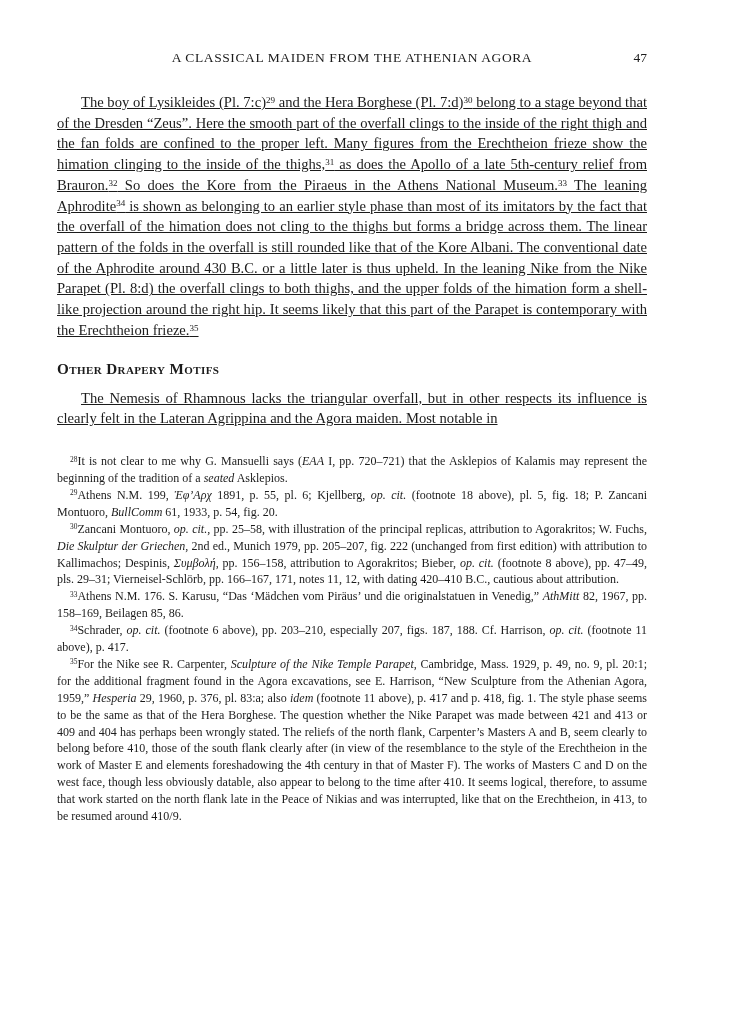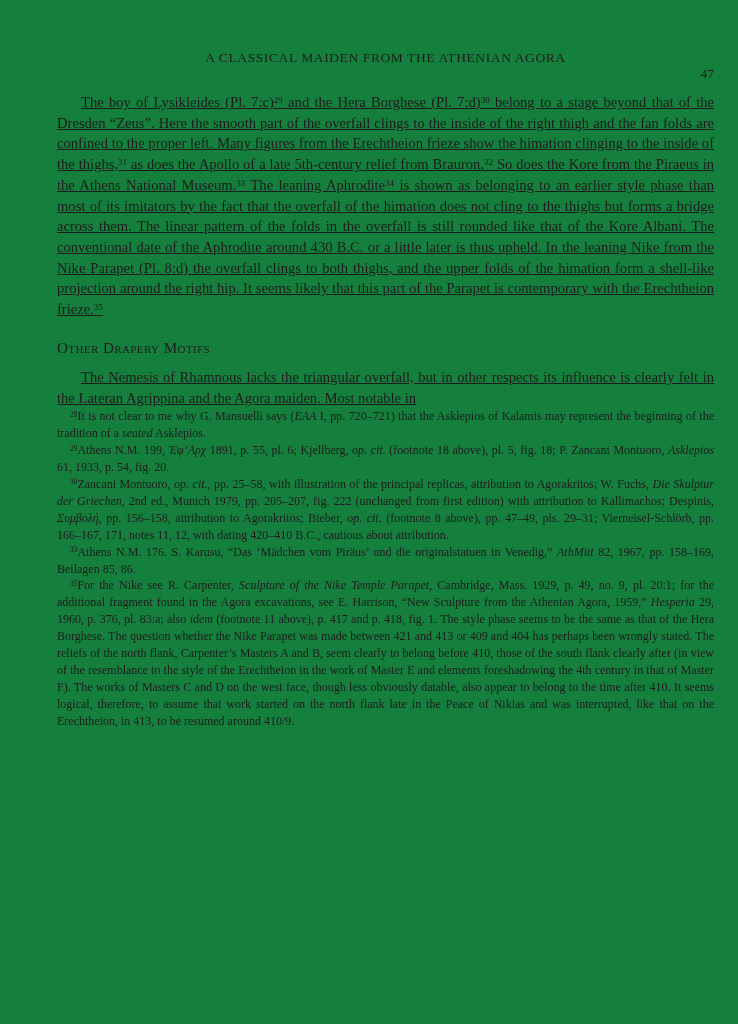--- a/index.html
+++ b/index.html
@@ -5,66 +5,67 @@
   html, body {
     margin: 0;
     padding: 0;
     background: #e8e8e6;
   }
   .page {
     position: relative;
     width: 738px;
     height: 1024px;
     margin: 0 auto;
-    background: #15803d;
+    background: #ffffff;
     color: #1b1b1b;
     font-family: "Liberation Serif", "DejaVu Serif", serif;
     box-sizing: border-box;
-    padding: 50px 24px 30px 57px;
+    padding: 50px 91px 30px 57px;
     overflow: hidden;
   }
   .page-header {
     position: relative;
     text-align: center;
     font-size: 13.5px;
     letter-spacing: 0.6px;
     margin-bottom: 26px;
     white-space: nowrap;
   }
   .page-number {
     position: absolute;
     right: 0;
-    top: 16px;
+    top: 0;
     letter-spacing: 0;
   }
   .article-content p.para {
     margin: 0;
     text-align: justify;
     font-size: 14.6px;
     line-height: 1.42;
   }
   .article-content p.para.indent {
     text-indent: 24px;
     text-decoration: underline;
   }
   .section-heading {
     font-variant: small-caps;
-    font-weight: normal;
+    font-weight: bold;
     font-size: 15.2px;
     letter-spacing: 0.4px;
     margin: 19px 0 10px 0;
   }
   sup {
     font-size: 0.62em;
     vertical-align: baseline;
     position: relative;
     top: -0.48em;
     line-height: 0;
   }
   .footnotes {
+    margin-top: 24px;
   }
   .footnotes p.footnote {
     margin: 0;
     text-align: justify;
     font-size: 12px;
     line-height: 1.41;
     text-indent: 13px;
   }
   i { font-style: italic; }
 </style>
@@ -76,18 +77,19 @@
     <span class="running-title">A CLASSICAL MAIDEN FROM THE ATHENIAN AGORA</span>
     <span class="page-number">47</span>
   </div>
   <div class="article-content">
       <p class="para indent">The boy of Lysikleides (Pl. 7:c)<sup>29</sup> and the Hera Borghese (Pl. 7:d)<sup>30</sup> belong to a stage beyond that of the Dresden “Zeus”. Here the smooth part of the overfall clings to the inside of the right thigh and the fan folds are confined to the proper left. Many figures from the Erechtheion frieze show the himation clinging to the inside of the thighs,<sup>31</sup> as does the Apollo of a late 5th-century relief from Brauron.<sup>32</sup> So does the Kore from the Piraeus in the Athens National Museum.<sup>33</sup> The leaning Aphrodite<sup>34</sup> is shown as belonging to an earlier style phase than most of its imitators by the fact that the overfall of the himation does not cling to the thighs but forms a bridge across them. The linear pattern of the folds in the overfall is still rounded like that of the Kore Albani. The conventional date of the Aphrodite around 430 B.C. or a little later is thus upheld. In the leaning Nike from the Nike Parapet (Pl. 8:d) the overfall clings to both thighs, and the upper folds of the himation form a shell-like projection around the right hip. It seems likely that this part of the Parapet is contemporary with the Erechtheion frieze.<sup>35</sup></p>
       <div class="section-heading">Other Drapery Motifs</div>
       <p class="para indent">The Nemesis of Rhamnous lacks the triangular overfall, but in other respects its influence is clearly felt in the Lateran Agrippina and the Agora maiden. Most notable in</p>
     </div>
   <div class="footnotes">
       <p class="footnote"><sup>28</sup>It is not clear to me why G. Mansuelli says (<i>EAA</i> I, pp. 720–721) that the Asklepios of Kalamis may represent the beginning of the tradition of a <i>seated</i> Asklepios.</p>
-      <p class="footnote"><sup>29</sup>Athens N.M. 199, <i>Ἐφ’Αρχ</i> 1891, p. 55, pl. 6; Kjellberg, <i>op. cit.</i> (footnote 18 above), pl. 5, fig. 18; P. Zancani Montuoro, <i>Asklepios</i> 61, 1933, p. 54, fig. 20.</p>
+      <p class="footnote"><sup>29</sup>Athens N.M. 199, <i>Ἐφ’Αρχ</i> 1891, p. 55, pl. 6; Kjellberg, <i>op. cit.</i> (footnote 18 above), pl. 5, fig. 18; P. Zancani Montuoro, <i>BullComm</i> 61, 1933, p. 54, fig. 20.</p>
       <p class="footnote"><sup>30</sup>Zancani Montuoro, <i>op. cit.</i>, pp. 25–58, with illustration of the principal replicas, attribution to Agorakritos; W. Fuchs, <i>Die Skulptur der Griechen</i>, 2nd ed., Munich 1979, pp. 205–207, fig. 222 (unchanged from first edition) with attribution to Kallimachos; Despinis, <i>Συμβολή</i>, pp. 156–158, attribution to Agorakritos; Bieber, <i>op. cit.</i> (footnote 8 above), pp. 47–49, pls. 29–31; Vierneisel-Schlörb, pp. 166–167, 171, notes 11, 12, with dating 420–410 B.C., cautious about attribution.</p>
       <p class="footnote"><sup>33</sup>Athens N.M. 176. S. Karusu, “Das ‘Mädchen vom Piräus’ und die originalstatuen in Venedig,” <i>AthMitt</i> 82, 1967, pp. 158–169, Beilagen 85, 86.</p>
+      <p class="footnote"><sup>34</sup>Schrader, <i>op. cit.</i> (footnote 6 above), pp. 203–210, especially 207, figs. 187, 188. Cf. Harrison, <i>op. cit.</i> (footnote 11 above), p. 417.</p>
       <p class="footnote"><sup>35</sup>For the Nike see R. Carpenter, <i>Sculpture of the Nike Temple Parapet</i>, Cambridge, Mass. 1929, p. 49, no. 9, pl. 20:1; for the additional fragment found in the Agora excavations, see E. Harrison, “New Sculpture from the Athenian Agora, 1959,” <i>Hesperia</i> 29, 1960, p. 376, pl. 83:a; also <i>idem</i> (footnote 11 above), p. 417 and p. 418, fig. 1. The style phase seems to be the same as that of the Hera Borghese. The question whether the Nike Parapet was made between 421 and 413 or 409 and 404 has perhaps been wrongly stated. The reliefs of the north flank, Carpenter’s Masters A and B, seem clearly to belong before 410, those of the south flank clearly after (in view of the resemblance to the style of the Erechtheion in the work of Master E and elements foreshadowing the 4th century in that of Master F). The works of Masters C and D on the west face, though less obviously datable, also appear to belong to the time after 410. It seems logical, therefore, to assume that work started on the north flank late in the Peace of Nikias and was interrupted, like that on the Erechtheion, in 413, to be resumed around 410/9.</p>
     </div>
 </div>
 
 </body></html>

